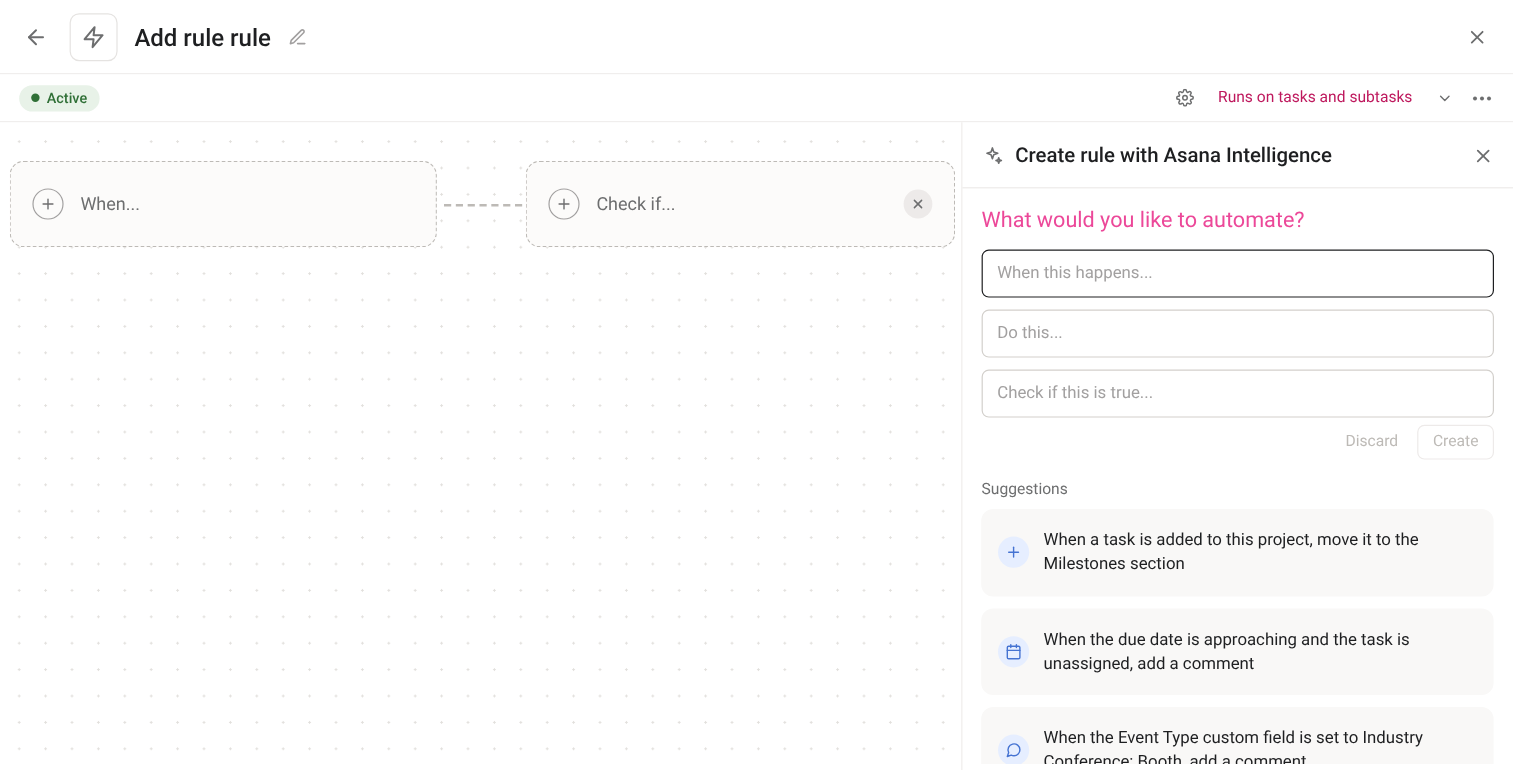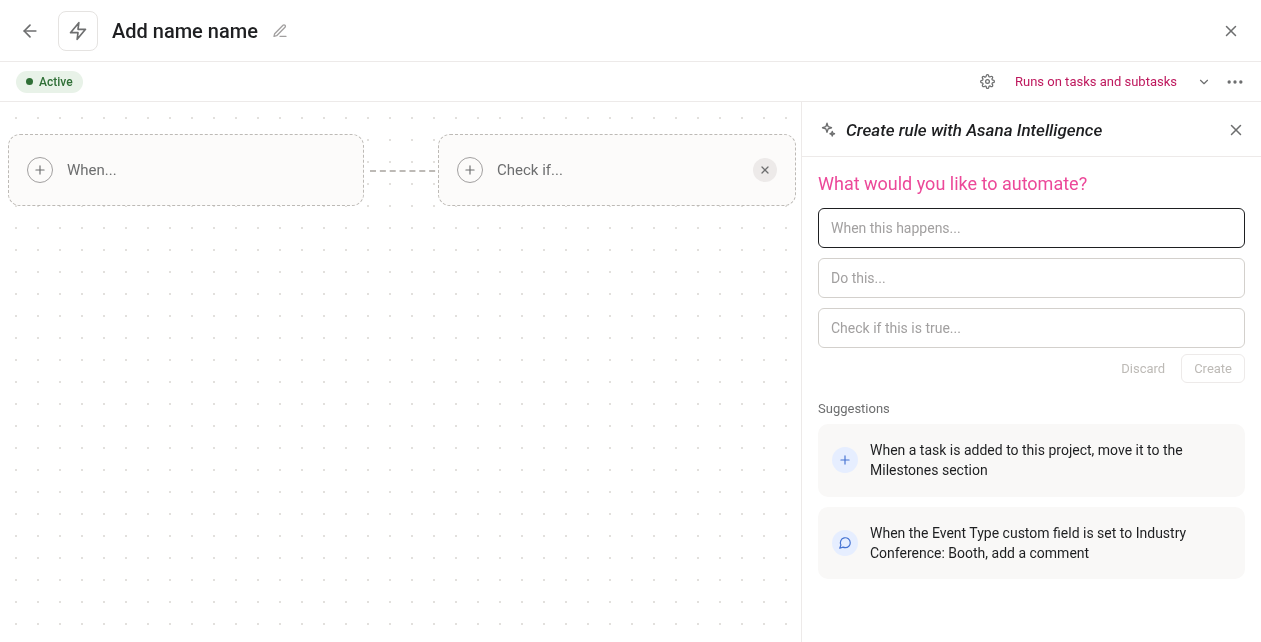--- a/index.html
+++ b/index.html
@@ -168,21 +168,20 @@
       padding: 0 16px 16px 16px;
       border-bottom:1px solid #edeae9;
     }
     .panel-title {
       display:flex;
       align-items:center;
       gap:10px;
       font-size:17px;
       font-weight:500;
       color:#1e1f21;
-      font-style:italic;
     }
     .panel-title .sparkle { color:#6d6e6f; display:flex;}
     .panel-close { color:#6d6e6f; cursor:pointer; display:flex;}
     .panel-body {
       padding: 16px 16px 0 16px;
       display:flex;
       flex-direction:column;
       gap:10px;
     }
     .prompt-label {
@@ -272,21 +271,21 @@
     <svg width="20" height="20" viewBox="0 0 24 24" fill="none" stroke="currentColor" stroke-width="2" stroke-linecap="round" stroke-linejoin="round">
         <line x1="19" y1="12" x2="5" y2="12"></line>
         <polyline points="12 19 5 12 12 5"></polyline>
       </svg>
   </div>
   <div class="rule-icon-wrap">
     <svg width="20" height="20" viewBox="0 0 24 24" fill="none" stroke="currentColor" stroke-width="2" stroke-linecap="round" stroke-linejoin="round">
         <polygon points="13 2 3 14 12 14 11 22 21 10 12 10 13 2"></polygon>
       </svg>
   </div>
-  <div class="rule-title">Add name name</div>
+  <div class="rule-title">Add rule rule</div>
   <div class="edit-title-icon">
     <svg width="16" height="16" viewBox="0 0 24 24" fill="none" stroke="currentColor" stroke-width="2" stroke-linecap="round" stroke-linejoin="round">
         <path d="M12 20h9"></path>
         <path d="M16.5 3.5a2.121 2.121 0 013 3L7 19l-4 1 1-4 12.5-12.5z"></path>
       </svg>
   </div>
   <div class="topbar-spacer"></div>
   <div class="close-x">
     <svg width="18" height="18" viewBox="0 0 24 24" fill="none" stroke="currentColor" stroke-width="2" stroke-linecap="round" stroke-linejoin="round">
         <line x1="18" y1="6" x2="6" y2="18"></line>
@@ -401,20 +400,31 @@
         <div class="sug-item">
           <div class="sug-icon plus">
             <svg width="14" height="14" viewBox="0 0 24 24" fill="none" stroke="currentColor" stroke-width="2" stroke-linecap="round" stroke-linejoin="round">
               <line x1="12" y1="5" x2="12" y2="19"></line>
               <line x1="5" y1="12" x2="19" y2="12"></line>
             </svg>
           </div>
           <div class="sug-text">When a task is added to this project, move it to the Milestones section</div>
         </div>
         <div class="sug-item">
+          <div class="sug-icon cal">
+            <svg width="14" height="14" viewBox="0 0 24 24" fill="none" stroke="currentColor" stroke-width="2" stroke-linecap="round" stroke-linejoin="round">
+              <rect x="3" y="4" width="18" height="18" rx="2"></rect>
+              <line x1="16" y1="2" x2="16" y2="6"></line>
+              <line x1="8" y1="2" x2="8" y2="6"></line>
+              <line x1="3" y1="10" x2="21" y2="10"></line>
+            </svg>
+          </div>
+          <div class="sug-text">When the due date is approaching and the task is unassigned, add a comment</div>
+        </div>
+        <div class="sug-item">
           <div class="sug-icon chat">
             <svg width="14" height="14" viewBox="0 0 24 24" fill="none" stroke="currentColor" stroke-width="2" stroke-linecap="round" stroke-linejoin="round">
               <path d="M21 11.5a8.38 8.38 0 01-8.5 8.5 8.5 8.5 0 01-3.9-.95L3 21l1.95-5.6A8.5 8.5 0 1121 11.5z"></path>
             </svg>
           </div>
           <div class="sug-text">When the Event Type custom field is set to Industry Conference: Booth, add a comment</div>
         </div>
       </div>
   </div>
 

